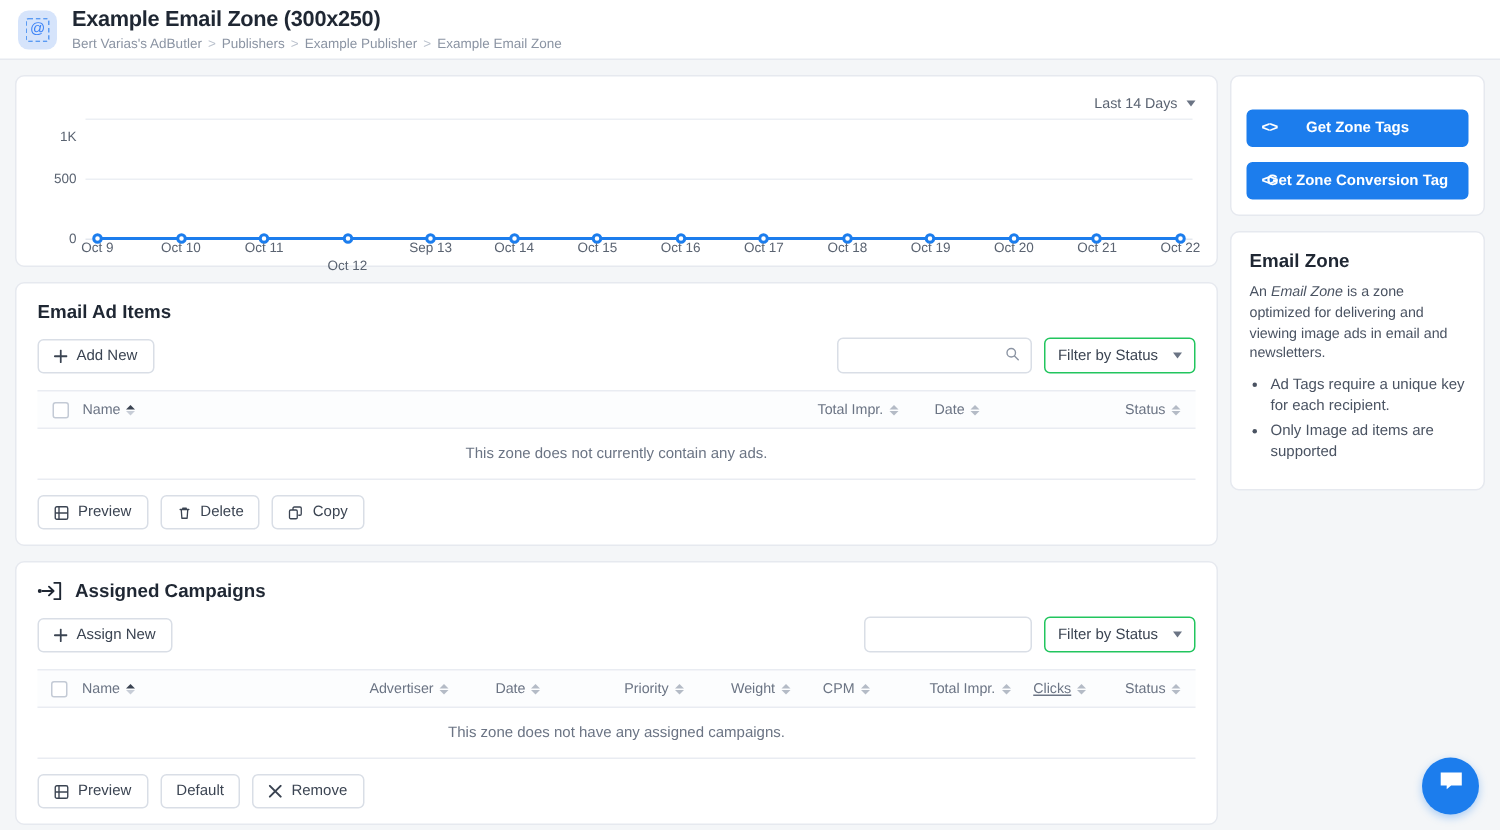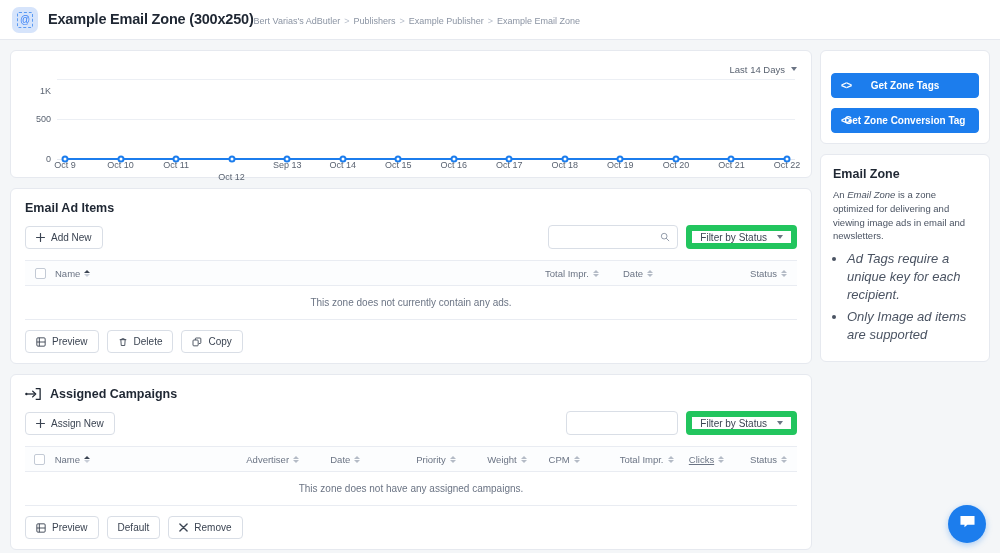--- a/index.html
+++ b/index.html
@@ -20,21 +20,21 @@
   .zone-icon {
     width: 26px; height: 26px; border-radius: 7px; background: #d6e4fb;
     display: flex; align-items: center; justify-content: center; margin-right: 10px;
     flex: 0 0 26px;
   }
   .zone-icon .inner {
     width: 16px; height: 16px; border: 1.5px dashed #5b9bf3; border-radius: 2px;
     display: flex; align-items: center; justify-content: center;
     font-size: 10px; color: #3b82f6; line-height: 1;
   }
-  .head-text { display: flex; flex-direction: row; justify-content: center; }
+  .head-text { display: flex; flex-direction: column; justify-content: center; }
   .page-title { font-size: 14.5px; font-weight: bold; color: #1f2733; letter-spacing: -0.2px; line-height: 1.2; }
   .breadcrumb { font-size: 9px; color: #8b94a3; margin-top: 2.5px; display: flex; align-items: center; gap: 4px; }
   .breadcrumb .sep { color: #b9c0cc; }
   .breadcrumb .crumb { white-space: nowrap; }
   .breadcrumb .crumb.link { color: #8b94a3; }
 
   
   .body { flex: 1; display: flex; gap: 0; padding: 10px; overflow: hidden; }
   .col-main { width: 802px; display: flex; flex-direction: column; gap: 10px; }
   .col-side { width: 180px; margin-left: 8px; display: flex; flex-direction: column; gap: 10px; }
@@ -88,21 +88,21 @@
     position: relative; width: 130px; height: 24px;
     border: 1px solid #d9dee6; border-radius: 4px; background: #fff;
   }
   .search-box.wide { width: 112px; }
   .search-box input {
     width: 100%; height: 100%; border: 0; outline: none; background: transparent;
     font-size: 10px; color: #3b4452; padding: 0 24px 0 8px; font-family: inherit;
   }
   .search-box .mag { position: absolute; right: 7px; top: 50%; transform: translateY(-50%); }
   .select {
-    height: 24px; border: 6px solid #22c55e; border-radius: 4px; background: #fff;
+    height: 24px; border: 1px solid #22c55e; border-radius: 4px; background: #fff;
     display: flex; align-items: center; justify-content: space-between; gap: 10px;
     font-size: 10px; color: #3b4452; padding: 0 8px; cursor: pointer; white-space: nowrap;
   }
 
   
   .thead {
     display: flex; align-items: center; height: 26px;
     border-top: 1px solid #e9ecf2; border-bottom: 1px solid #e9ecf2;
     background: #fcfdfe;
   }
@@ -139,21 +139,21 @@
     background: #1c7ded; border-color: #1c7ded; color: #fff; font-weight: bold; font-size: 10px;
   }
   .btn-blue .code { position: absolute; left: 9px; font-size: 10px; font-weight: bold; letter-spacing: -0.5px; }
   .spacer-sm { height: 2px; }
 
   .info-card { padding: 12px 12px 14px 12px; }
   .info-title { font-size: 12.5px; font-weight: bold; color: #1f2733; margin-bottom: 7px; }
   .info-body { font-size: 9.5px; color: #4a5362; line-height: 1.45; }
   .info-body em { font-style: italic; }
   .info-list { margin: 7px 0 0 14px; }
-  .info-list li { font-size: 13px; color: #4a5362; line-height: 1.4; margin-bottom: 3px; font-style: italic; }
+  .info-list li { font-size: 10px; color: #4a5362; line-height: 1.4; margin-bottom: 3px; }
 
   
   .chat-fab {
     position: absolute; right: 14px; bottom: 10px; width: 38px; height: 38px;
     border-radius: 50%; background: #1c7ded; display: flex; align-items: center; justify-content: center;
     cursor: pointer; box-shadow: 0 2px 6px rgba(28,125,237,0.35);
   }
 </style>
 </head>
 <body>

